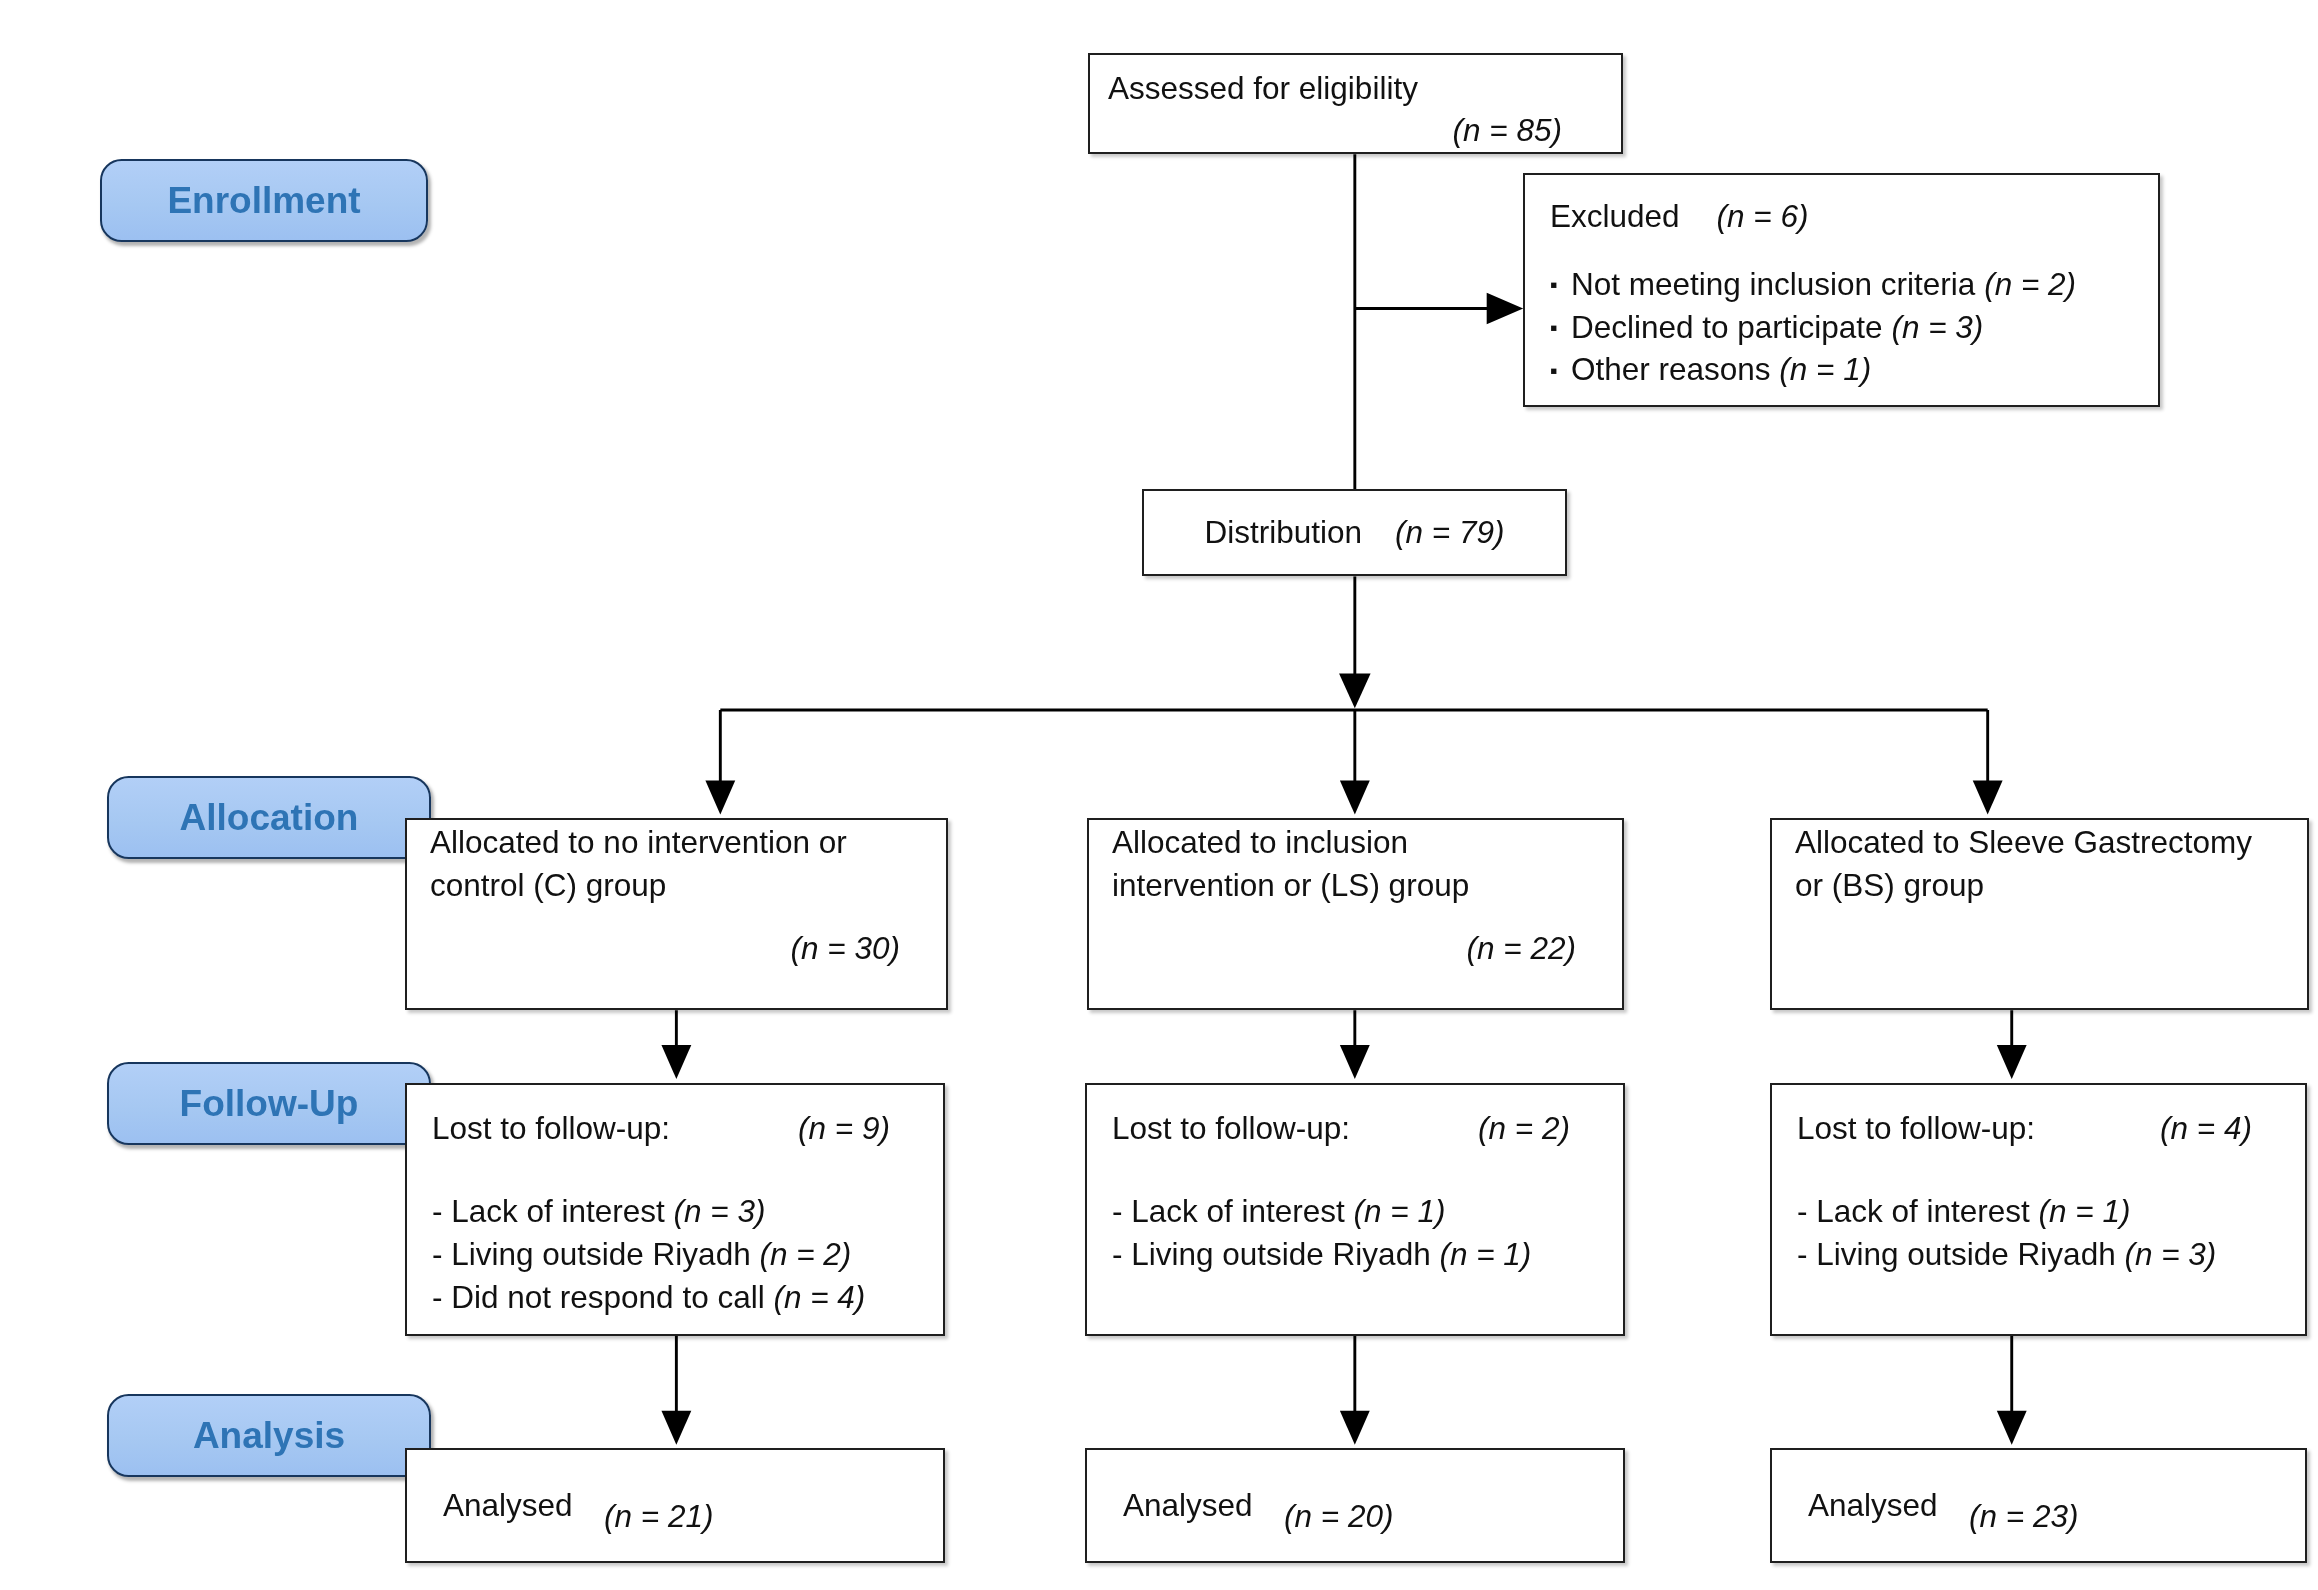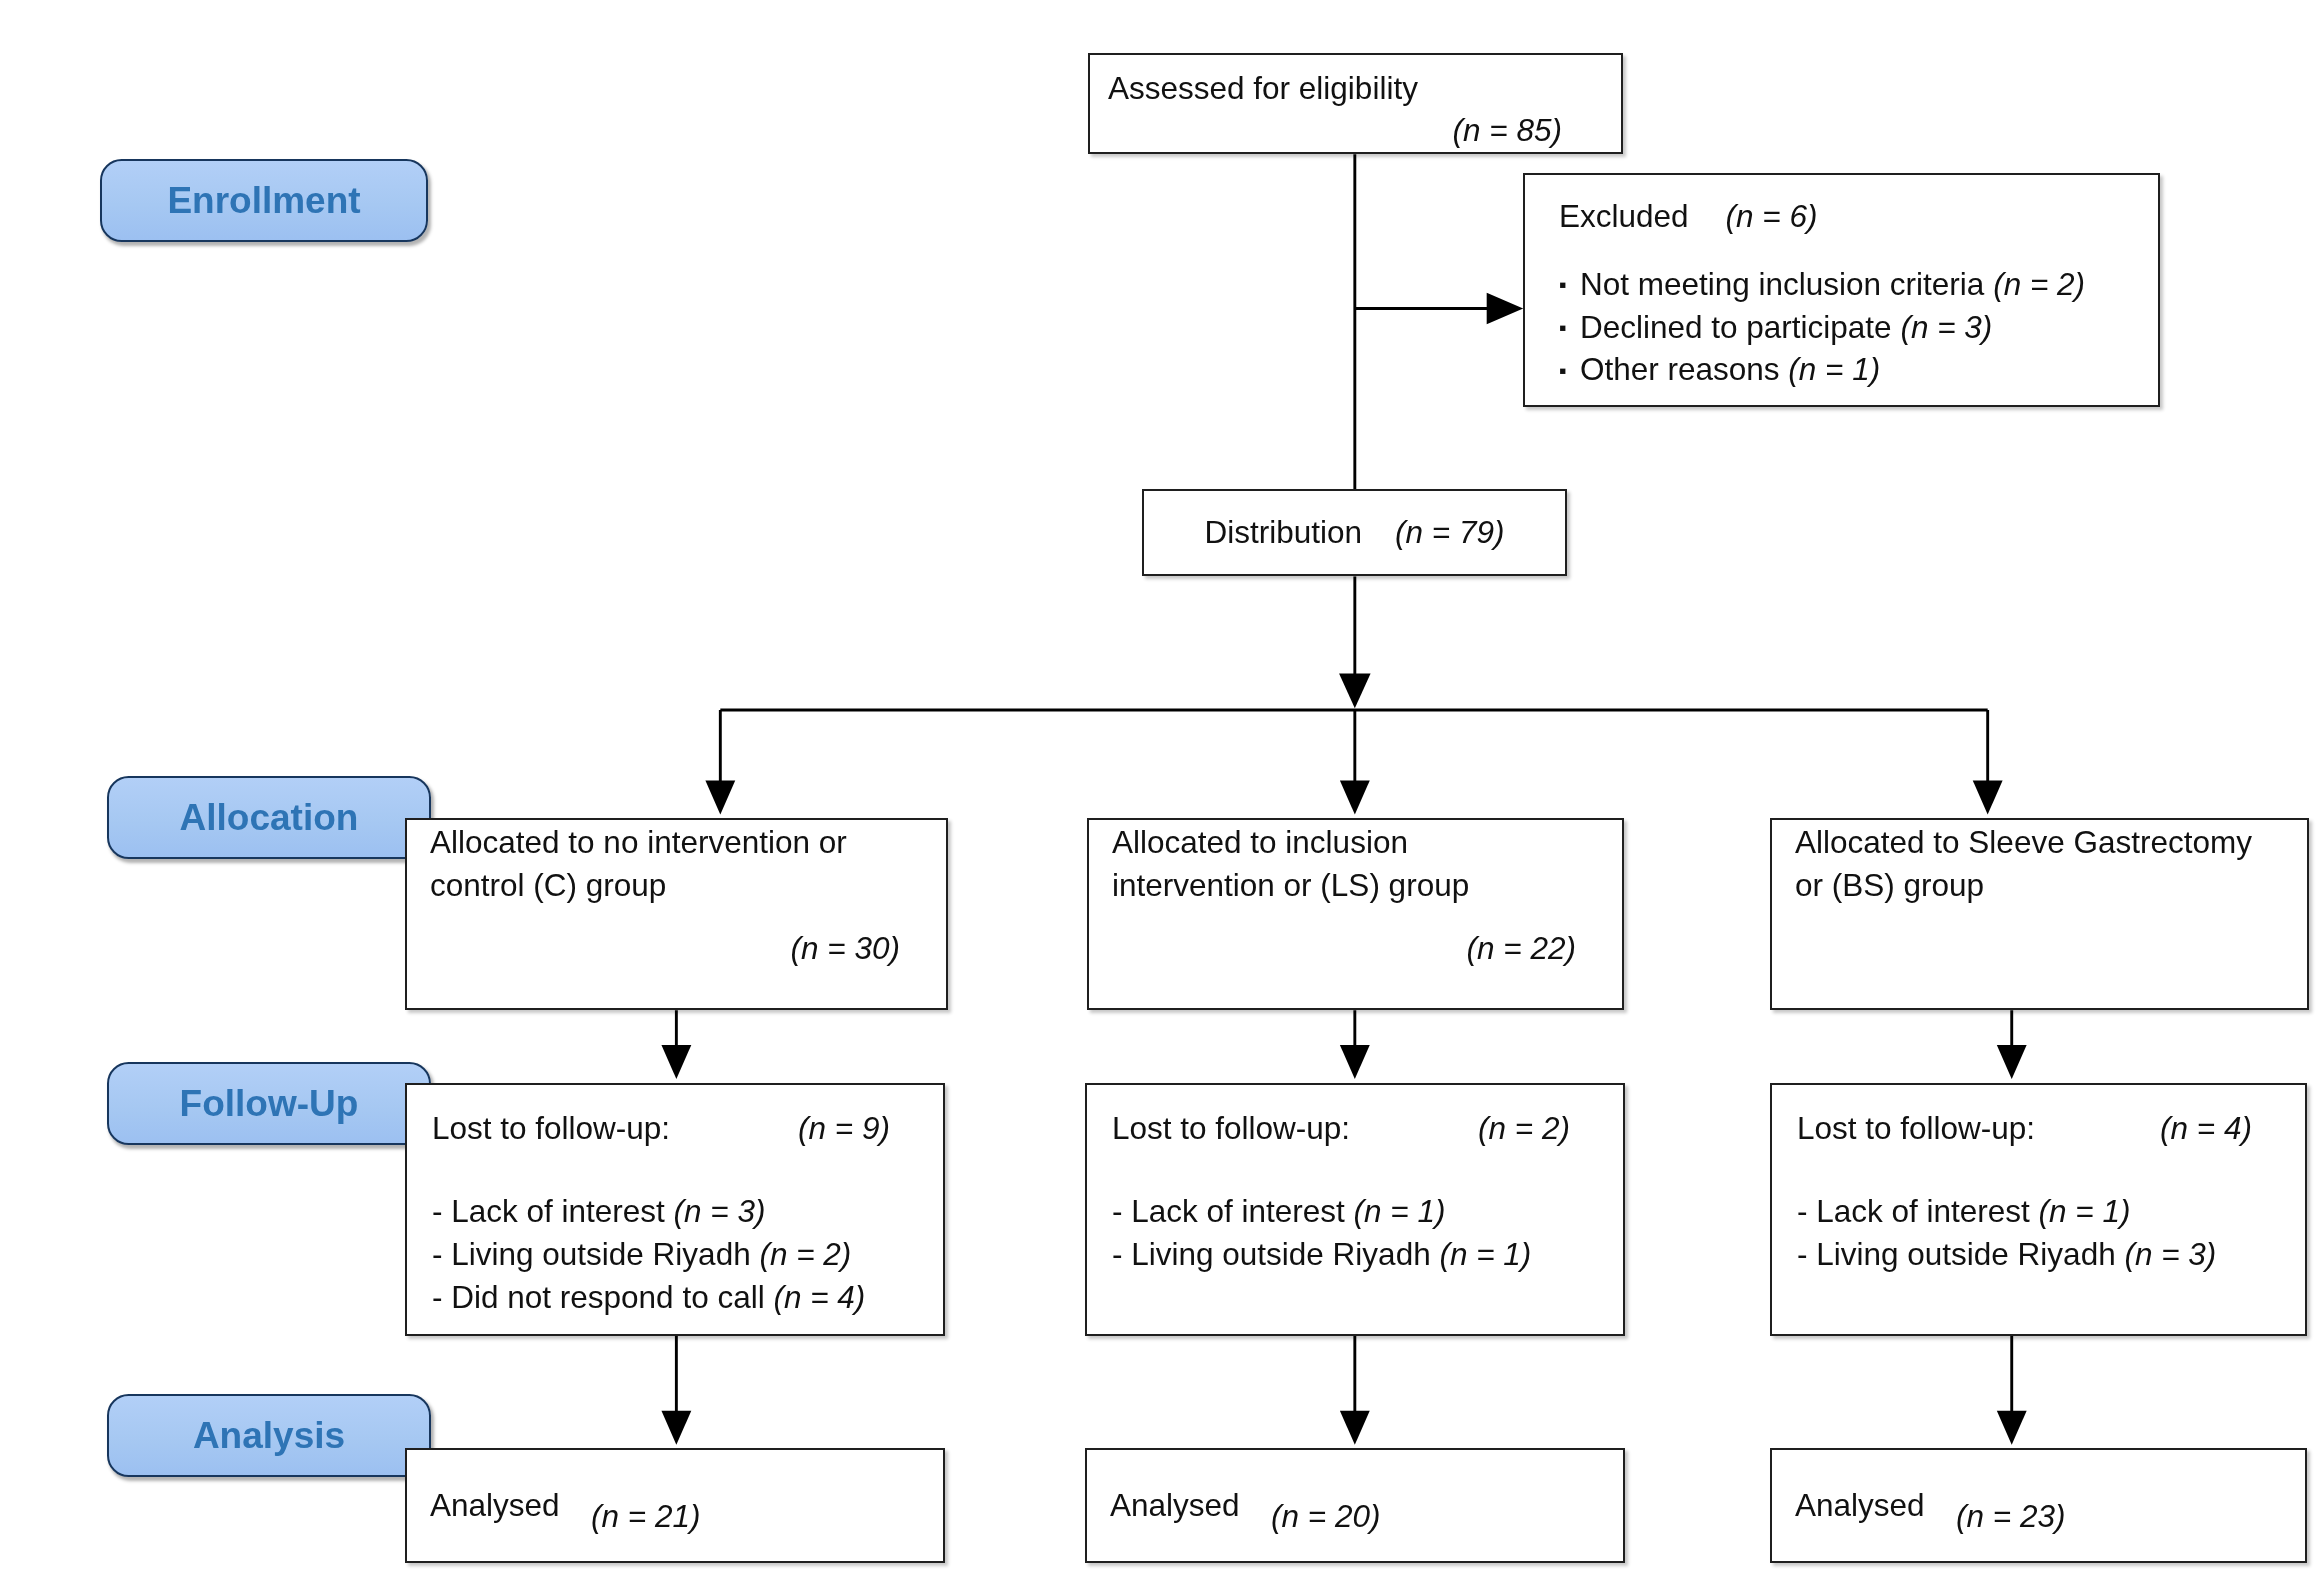--- a/index.html
+++ b/index.html
@@ -41,36 +41,36 @@
     box-shadow:2.5px 3.3px 3.3px rgba(0,0,0,0.30);
     display:flex;align-items:center;justify-content:center;
     font-size:37px;font-weight:bold;color:var(--stage-text);
     box-sizing:border-box;
     margin-left:40px;
   }
 
   .assessed{padding:11.6px 18px;}
   .assessed .n-line{text-align:right;padding-right:41px;}
 
-  .excluded{padding:20px 34px;}
+  .excluded{padding:20px 25px;}
   .excluded .title-row{margin-bottom:25px;}
   .excluded .title-row .n{margin-left:37px;}
   .excl-item .bullet{font-size:21.6px;margin-right:13.3px;vertical-align:2.5px;}
 
   .distribution{display:flex;align-items:center;justify-content:center;}
   .distribution .n{margin-left:33px;}
 
   .alloc{padding:1px 23px;}
   .alloc .alloc-n{text-align:right;padding-right:23px;margin-top:20px;}
 
   .fu{padding:21.6px 25px;}
   .fu .fu-title{display:flex;justify-content:space-between;padding-right:28px;}
   .fu .fu-items{margin-top:41px;}
 
-  .an{display:flex;align-items:center;padding-left:23px;}
+  .an{display:flex;align-items:center;padding-left:36px;}
   .an .n{margin-left:31.5px;margin-top:22px;}
 </style>
 </head>
 <body>
 
 <div class="canvas">
 
   <svg class="connectors" viewBox="0 0 2795 1917" aria-hidden="true">
 
     <line x1="1633" y1="186" x2="1633" y2="590"></line>

